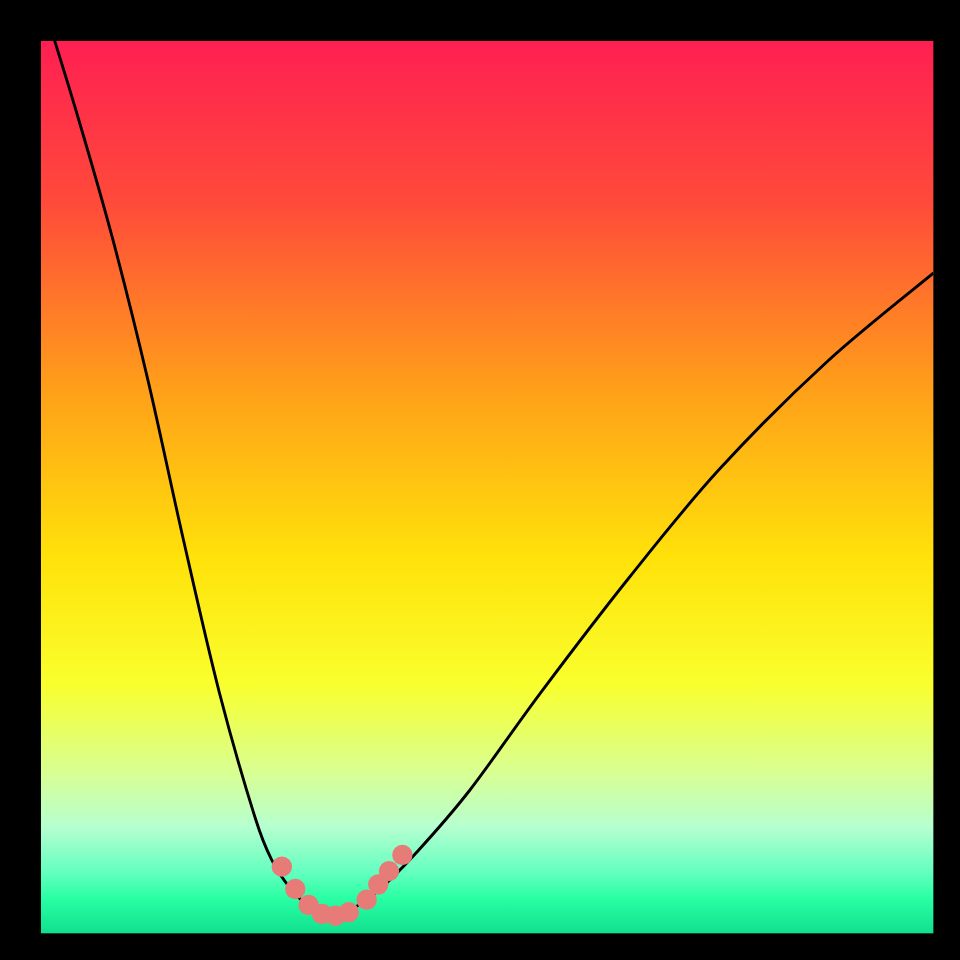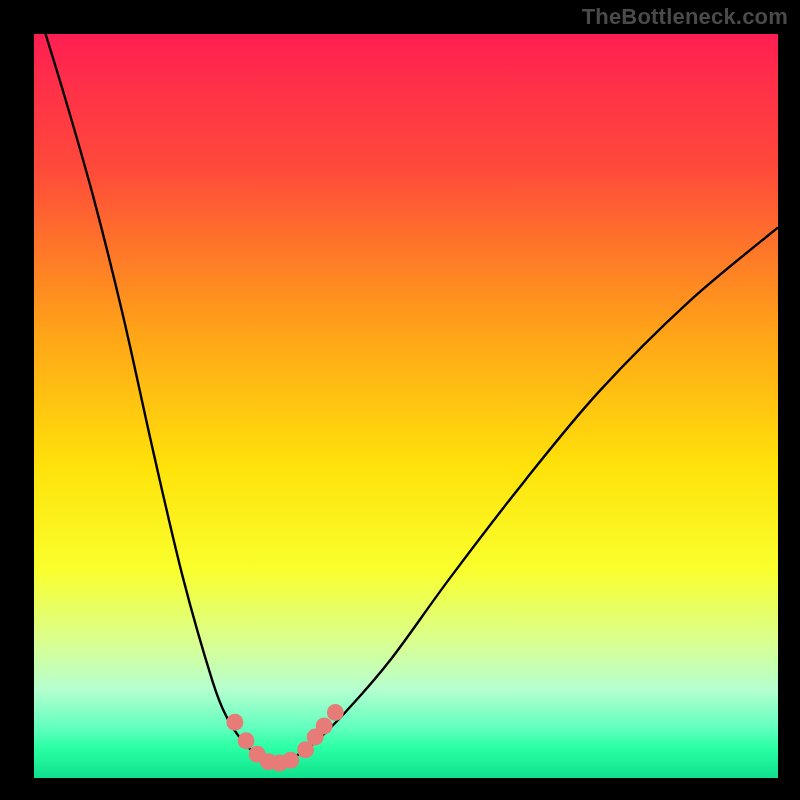--- a/index.html
+++ b/index.html
@@ -38,21 +38,20 @@
   .plot svg {
     display: block;
     width: 744px;
     height: 744px;
   }
 </style>
 </head>
 <body>
 
 <div class="frame">
-  <div class="watermark">TheBottleneck.com</div>
 
   <div class="plot">
     <svg id="plot-svg" viewBox="0 0 744 744" preserveAspectRatio="none">
       <defs>
         <linearGradient id="bg-grad" x1="0" y1="0" x2="0" y2="1">
             <stop offset="0%" stop-color="#ff1f52"></stop>
             <stop offset="18%" stop-color="#ff4a3a"></stop>
             <stop offset="40%" stop-color="#ffa318"></stop>
             <stop offset="58%" stop-color="#ffe20a"></stop>
             <stop offset="72%" stop-color="#f9ff2d"></stop>

